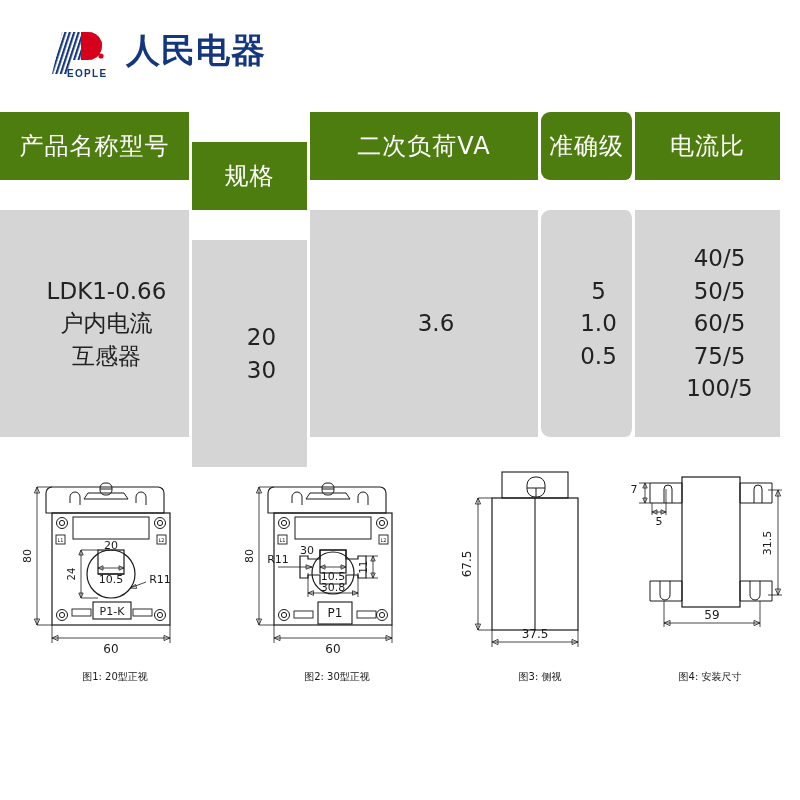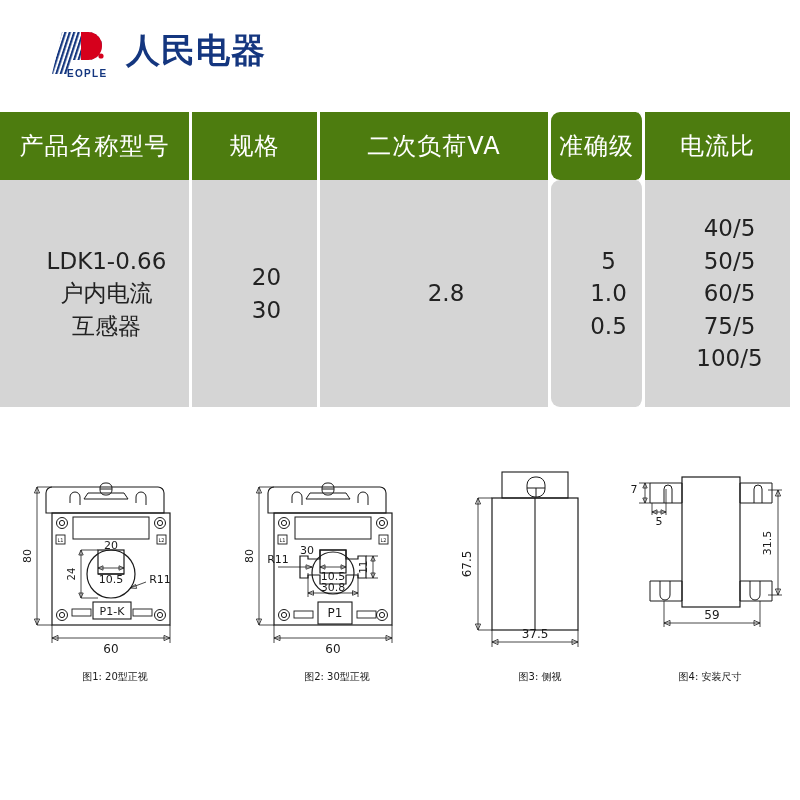--- a/index.html
+++ b/index.html
@@ -17,21 +17,21 @@
   .eople{position:absolute;left:19px;bottom:-1px;font-size:10px;font-weight:bold;
     color:#14367f;letter-spacing:1.3px;}
   
   #spec-table{position:absolute;left:0;top:112px;width:800px;}
   .trow{display:flex;width:800px;}
   #thead .cell{background:#4d7c0f;color:#ffffff;height:68px;}
   #tbody .cell{background:#d5d5d5;color:#222222;height:227px;padding-left:24px;}
   .cell{box-sizing:border-box;display:flex;align-items:center;justify-content:center;
     text-align:center;border-right:3px solid #ffffff;}
   .cell:last-child{border-right:none;}
-  .c1{width:192px;}.c2{width:128px;}.c3{width:231px;}.c4{width:94px;border-radius:9px;}.c5{width:145px;}
+  .c1{width:192px;}.c2{width:118px;margin-top:30px;}.c3{width:231px;}.c4{width:94px;border-radius:9px;}.c5{width:145px;}
   #thead .cell{font-size:24px;letter-spacing:1px;font-family:"DejaVu Sans","Liberation Sans",sans-serif;}
   #tbody .cell{font-size:23px;line-height:1.42;font-family:"DejaVu Sans","Liberation Sans",sans-serif;}
   .multiline{white-space:pre-line;}
   
   #figures{position:absolute;left:0;top:455px;width:800px;height:250px;}
   .fig{position:absolute;}
   .figcap{position:absolute;width:100%;text-align:center;top:215px;
     font-size:10px;color:#1a1a1a;font-family:"DejaVu Sans","Liberation Sans",sans-serif;}
   #fig1{left:10px;top:0;width:210px;height:240px;}
   #fig2{left:232px;top:0;width:210px;height:240px;}
@@ -72,21 +72,21 @@
     <div class="cell c3">二次负荷VA</div>
     <div class="cell c4">准确级</div>
     <div class="cell c5">电流比</div>
   </div>
   <div class="trow" id="tbody">
     <div class="cell c1 multiline">LDK1-0.66
 户内电流
 互感器</div>
     <div class="cell c2 multiline">20
 30</div>
-    <div class="cell c3 multiline">2.8</div>
+    <div class="cell c3 multiline">3.6</div>
     <div class="cell c4 multiline">5
 1.0
 0.5</div>
     <div class="cell c5 multiline">40/5
 50/5
 60/5
 75/5
 100/5</div>
   </div>
 </div>

